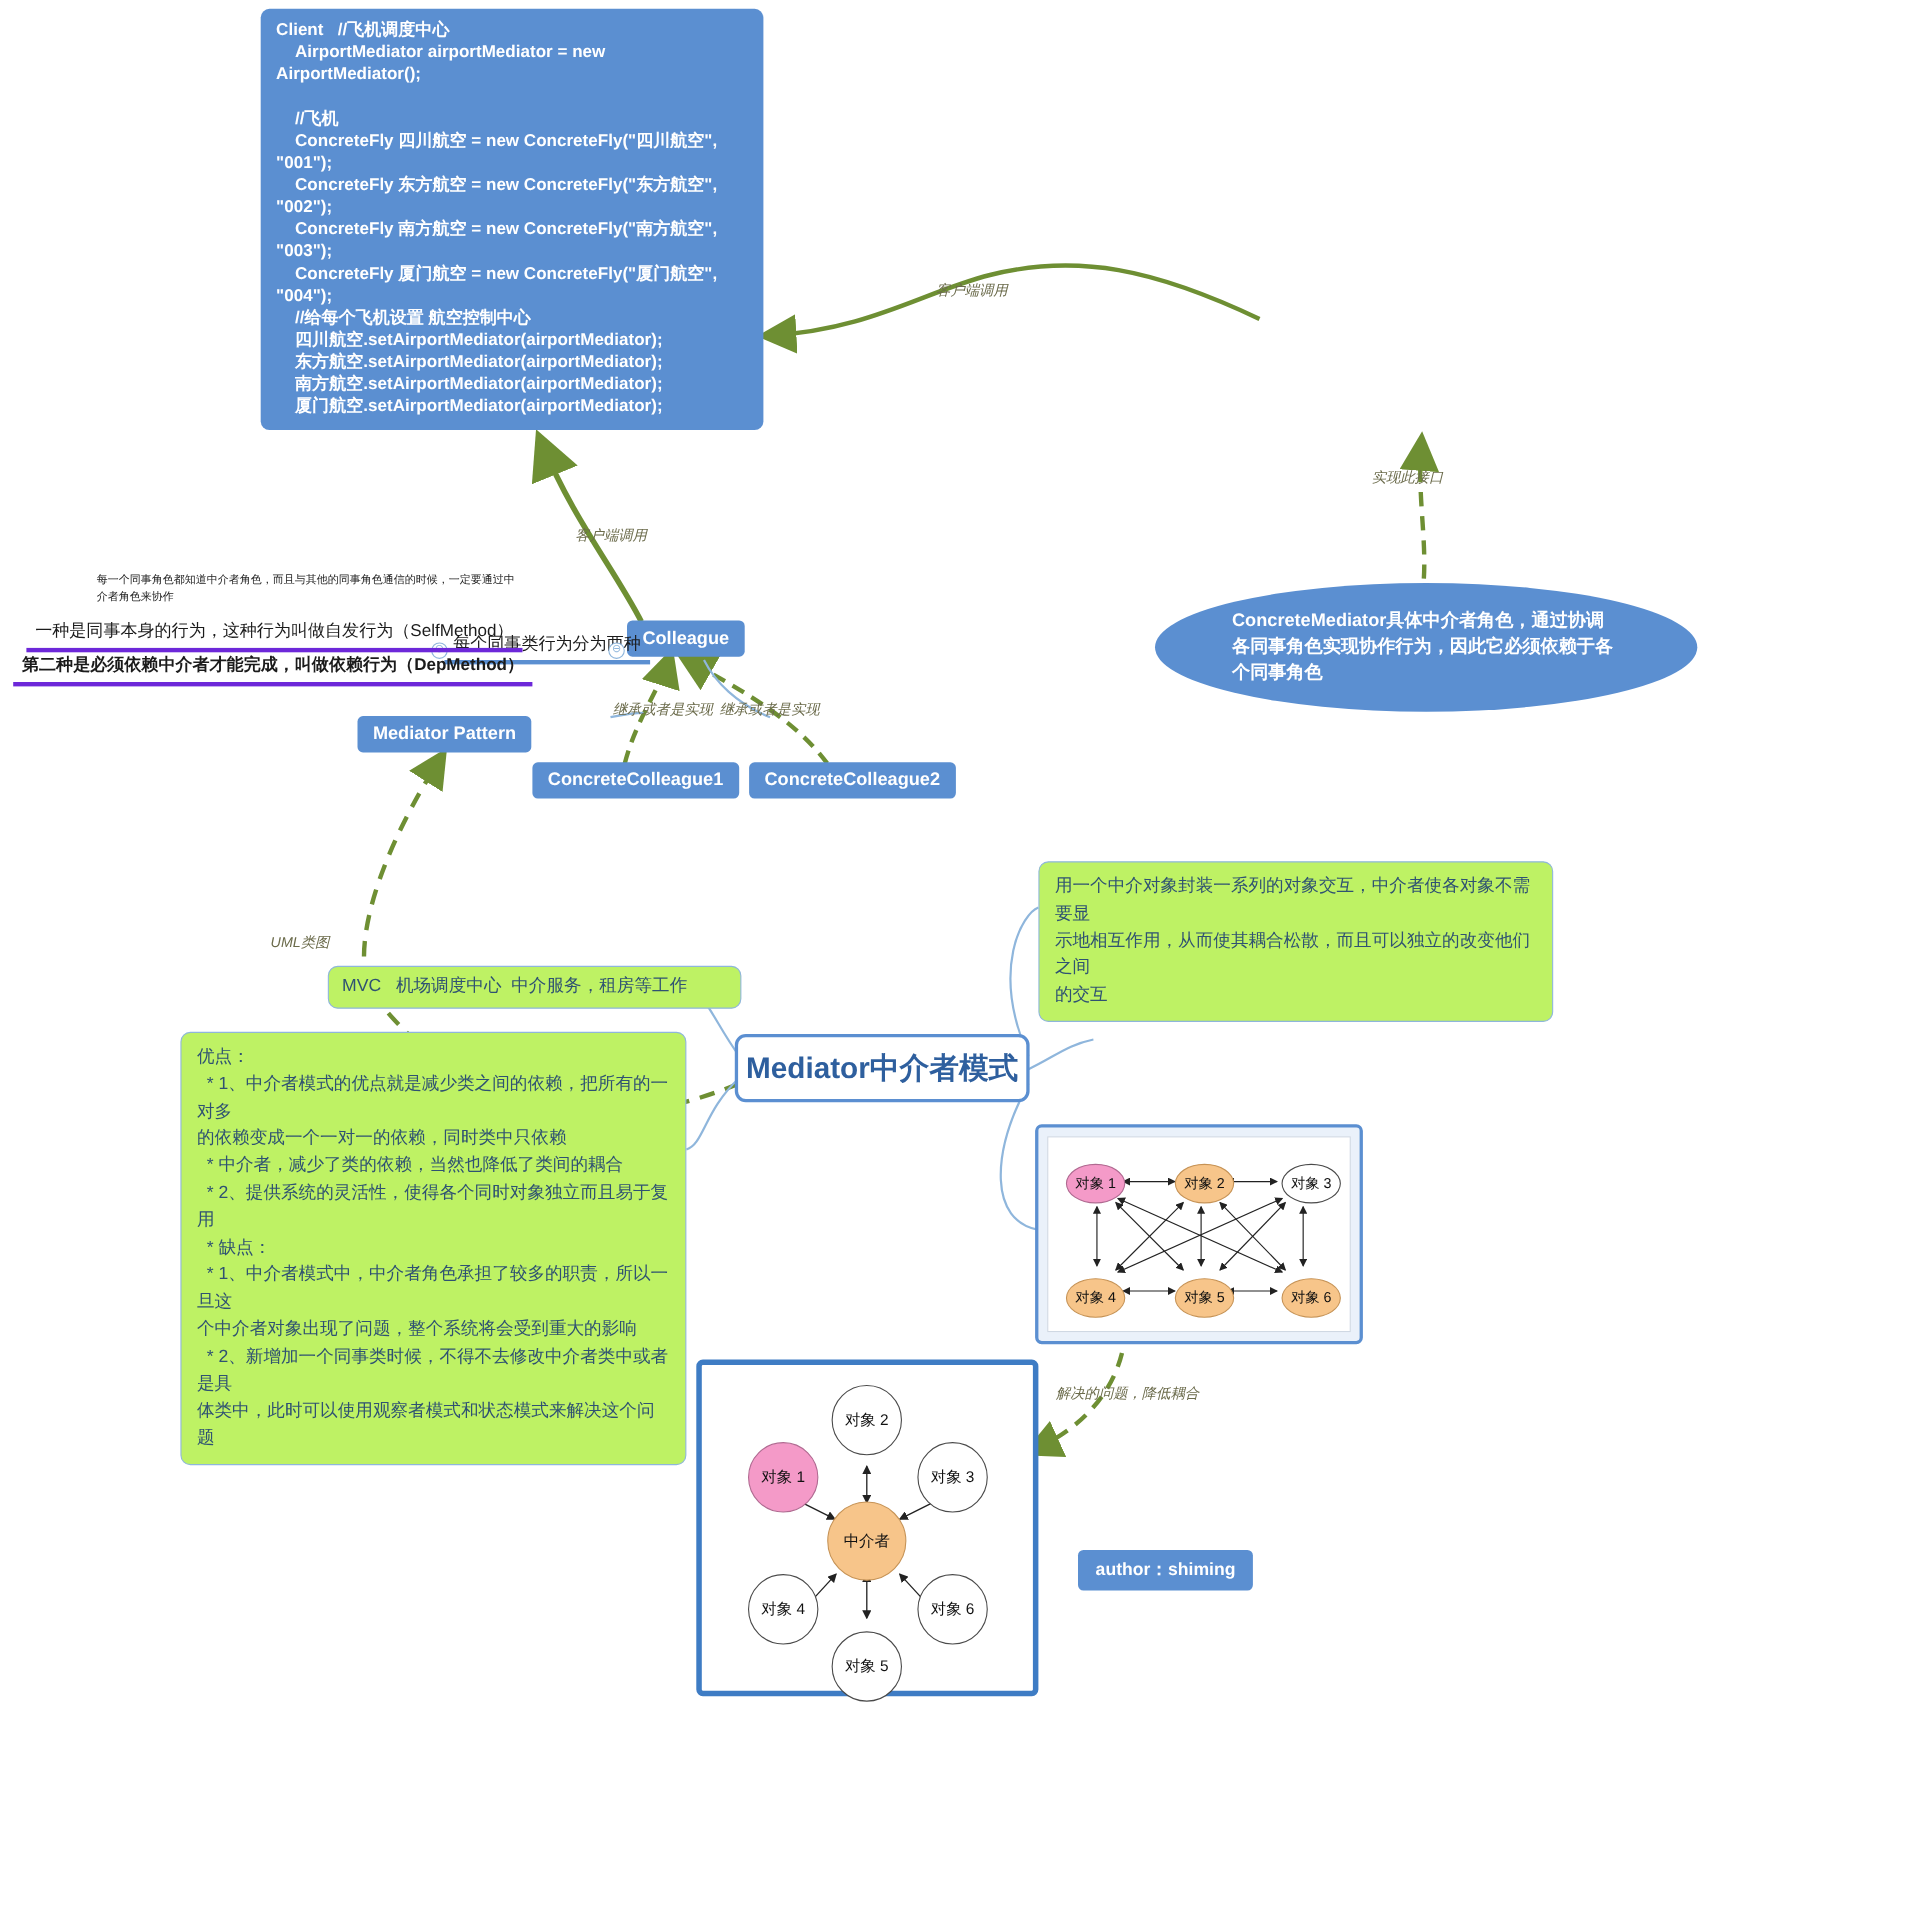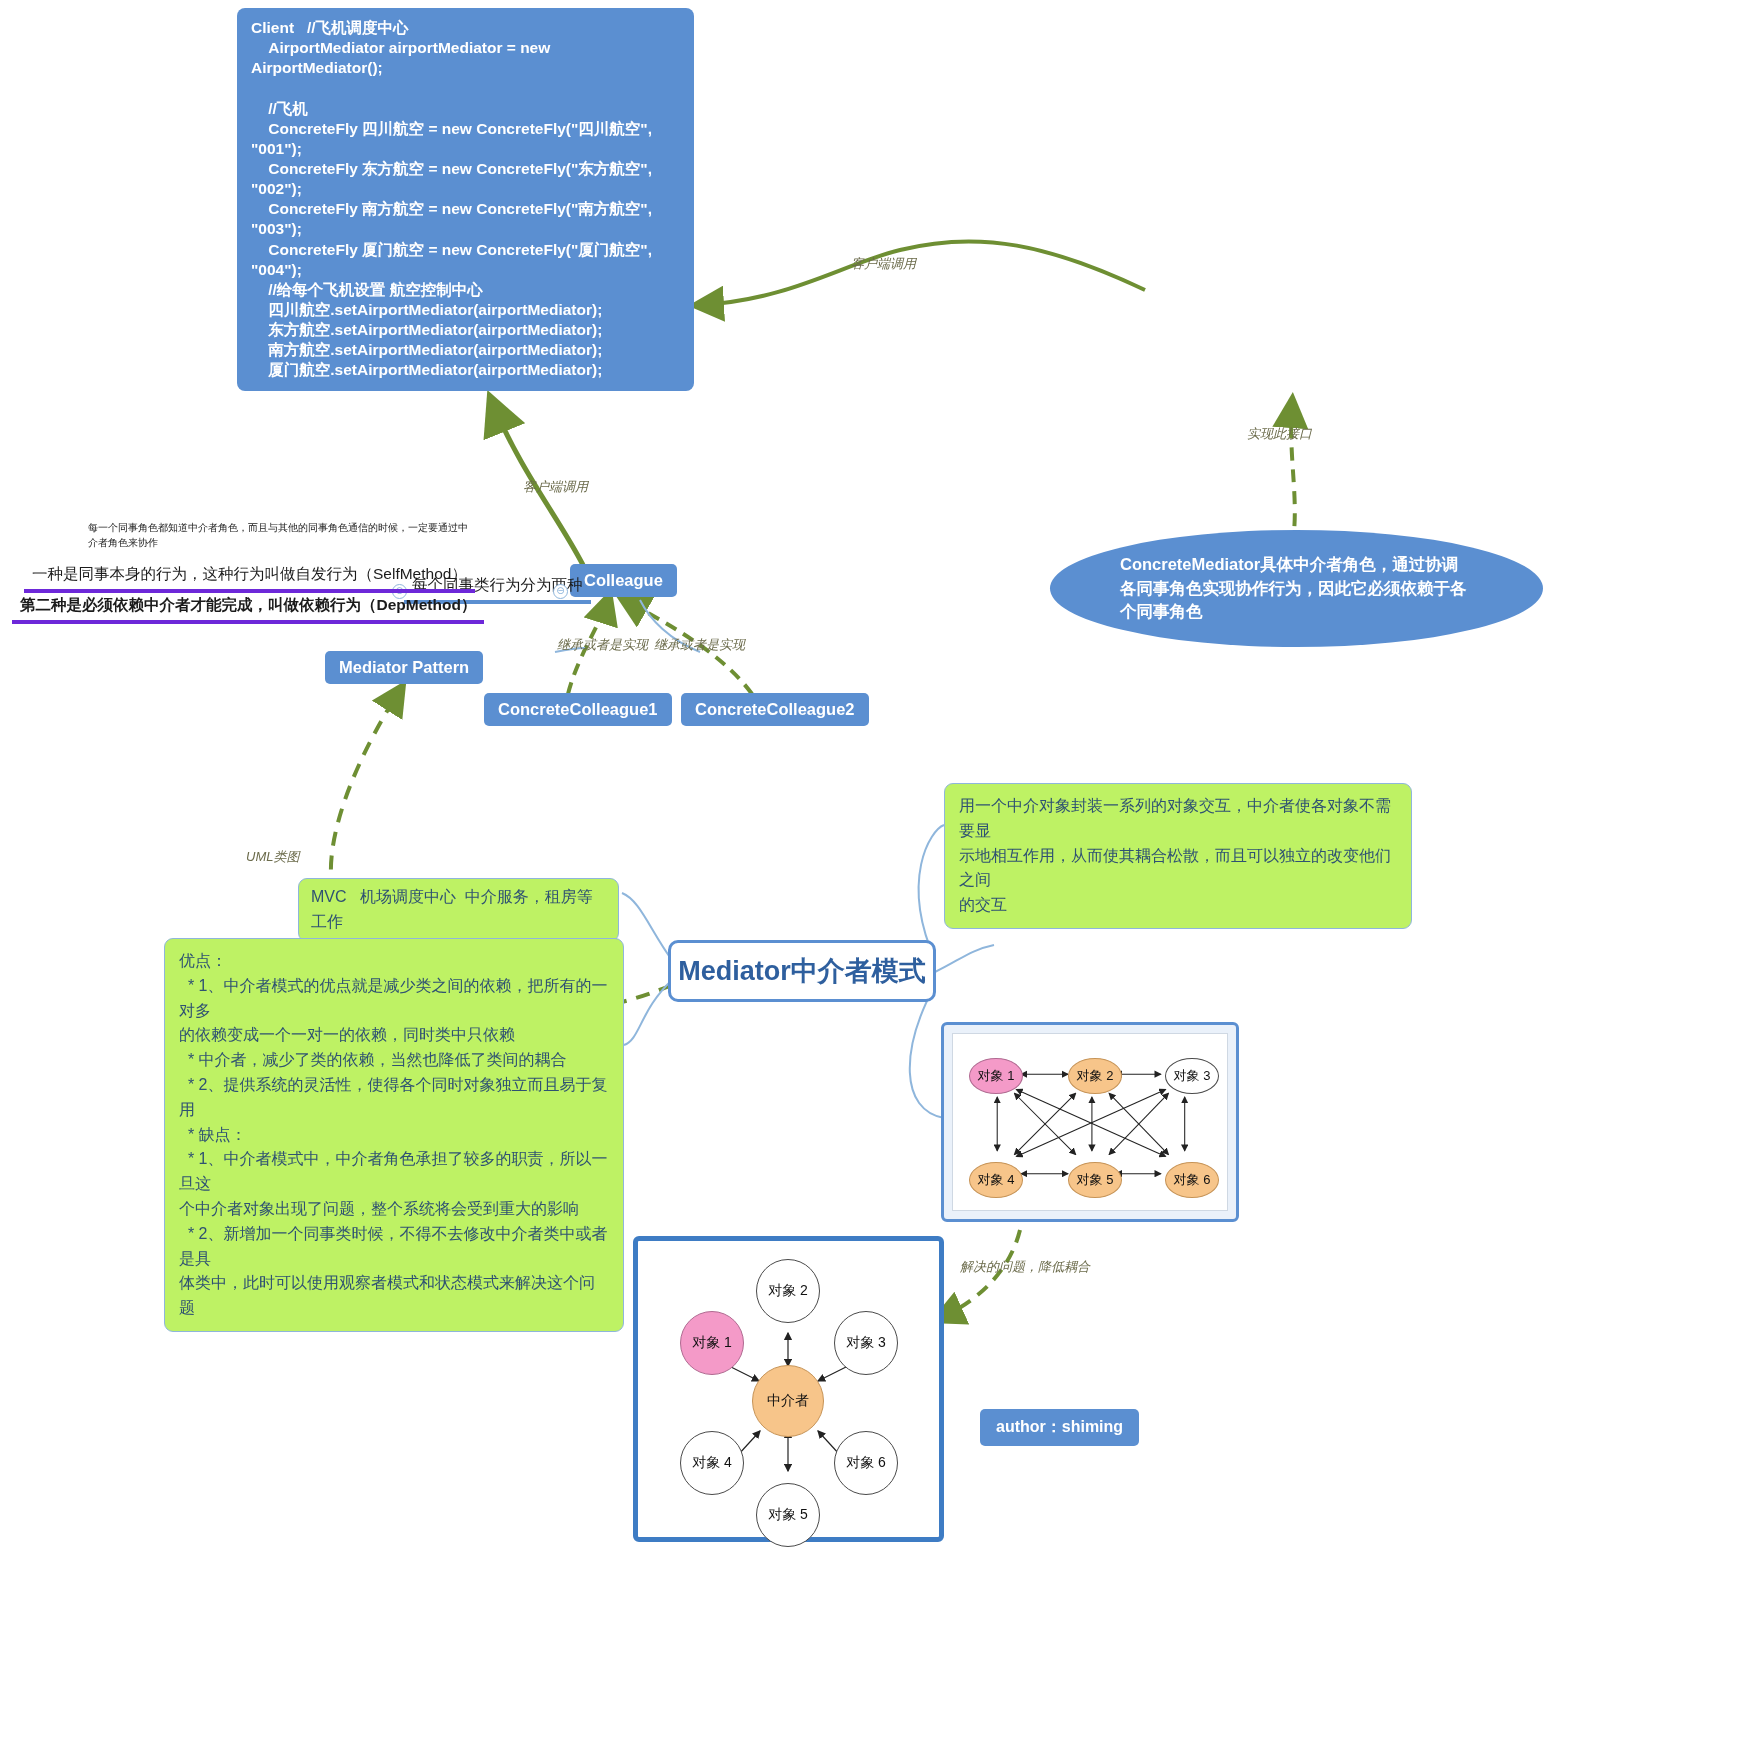--- a/index.html
+++ b/index.html
@@ -161,21 +161,21 @@
   <div class="edge-label" style="left:851px;top:255px;">客户端调用</div>
   <div class="edge-label" style="left:1247px;top:425px;">实现此接口</div>
   <div class="edge-label" style="left:523px;top:478px;">客户端调用</div>
   <div class="edge-label" style="left:557px;top:636px;">继承或者是实现</div>
   <div class="edge-label" style="left:654px;top:636px;">继承或者是实现</div>
   <div class="edge-label" style="left:246px;top:848px;">UML类图</div>
   <div class="edge-label" style="left:960px;top:1258px;">解决的问题，降低耦合</div>
 
   <div class="node center-node" style="left:668px;top:940px;width:268px;height:62px;">Mediator中介者模式</div>
 
-  <div class="node info-box" style="left:298px;top:878px;width:321px;padding:6px 12px;">MVC   机场调度中心  中介服务，租房等工作</div>
+  <div class="node info-box" style="left:298px;top:878px;width:376px;padding:6px 12px;">MVC   机场调度中心  中介服务，租房等工作</div>
 
   <div class="node info-box" style="left:944px;top:783px;width:468px;">用一个中介对象封装一系列的对象交互，中介者使各对象不需要显
 示地相互作用，从而使其耦合松散，而且可以独立的改变他们之间
 的交互</div>
 
 
   <div class="node info-box" style="left:164px;top:938px;width:460px;">优点：
   * 1、中介者模式的优点就是减少类之间的依赖，把所有的一对多
 的依赖变成一个一对一的依赖，同时类中只依赖
   * 中介者，减少了类的依赖，当然也降低了类间的耦合

